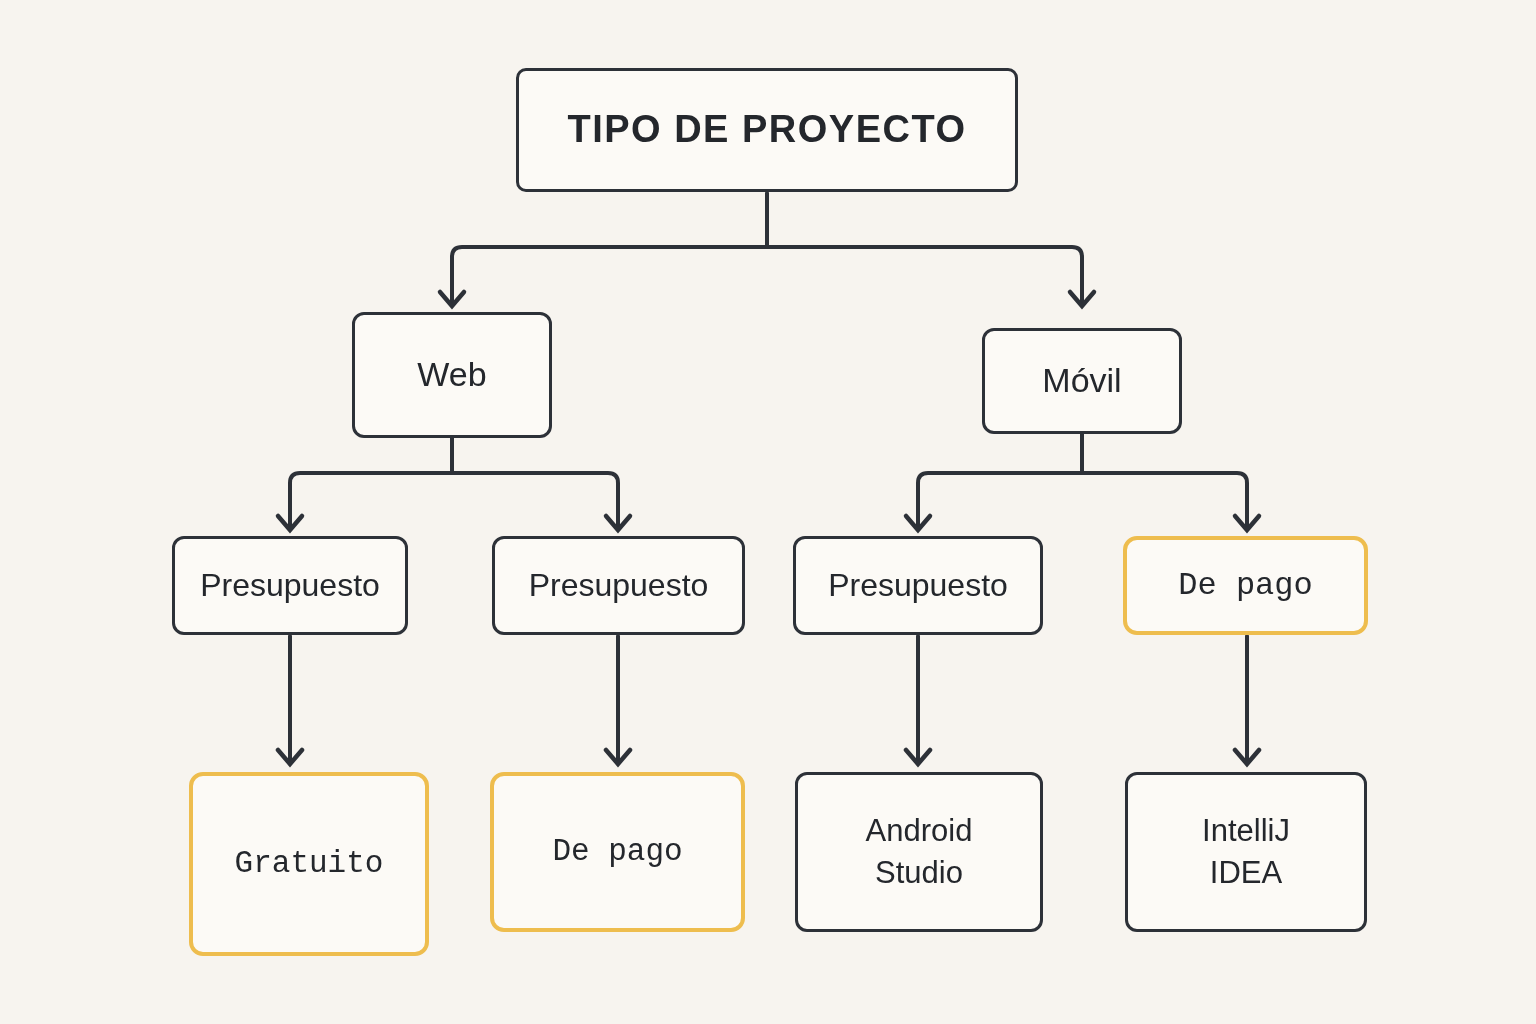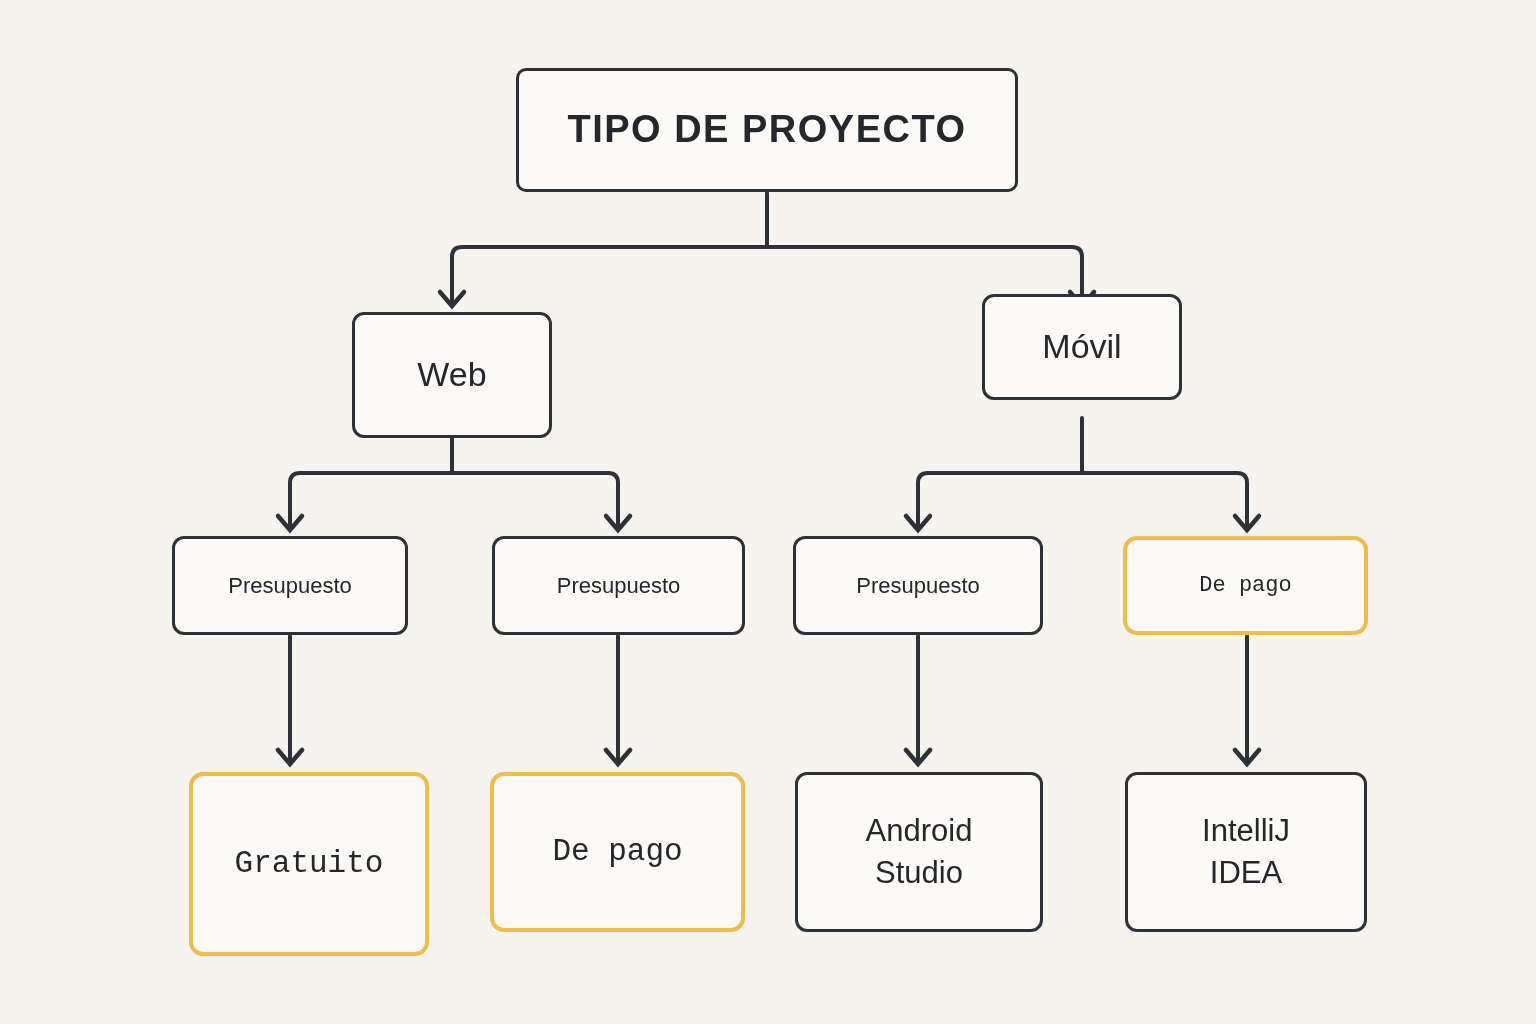--- a/index.html
+++ b/index.html
@@ -44,21 +44,21 @@
   .node.yellow{
     border-color:var(--accent-yellow);
     border-width:4px;
     border-radius:14px;
     font-family:Liberation Mono, monospace;
   }
   .node .label{display:block;line-height:1.35;}
   .n-title{border-radius:10px;}
   .n-title .label{font-size:38px;font-weight:700;letter-spacing:1.5px;}
   .n-l2 .label{font-size:34px;}
-  .n-l3 .label{font-size:22px;}
+  .n-l3 .label{font-size:32px;}
   .n-l4 .label{font-size:31px;}
   .wrap-170 .label{width:180px;}
   .wrap-150 .label{width:150px;}
 </style>
 </head>
 <body>
 
 <div class="canvas">
 
   <svg class="edges" viewBox="0 0 1536 1024" aria-hidden="true">
@@ -92,21 +92,21 @@
   </svg>
 
   <div class="node n-title" style="left:516px;top:68px;width:502px;height:124px;">
     <span class="label">TIPO DE PROYECTO</span>
   </div>
 
   <div class="node n-l2" style="left:352px;top:312px;width:200px;height:126px;">
     <span class="label">Web</span>
   </div>
 
-  <div class="node n-l2" style="left:982px;top:294px;width:200px;height:106px;">
+  <div class="node n-l2" style="left:982px;top:328px;width:200px;height:106px;">
     <span class="label">Móvil</span>
   </div>
 
   <div class="node n-l3" style="left:172px;top:536px;width:236px;height:99px;">
     <span class="label">Presupuesto</span>
   </div>
 
   <div class="node n-l3" style="left:492px;top:536px;width:253px;height:99px;">
     <span class="label">Presupuesto</span>
   </div>

